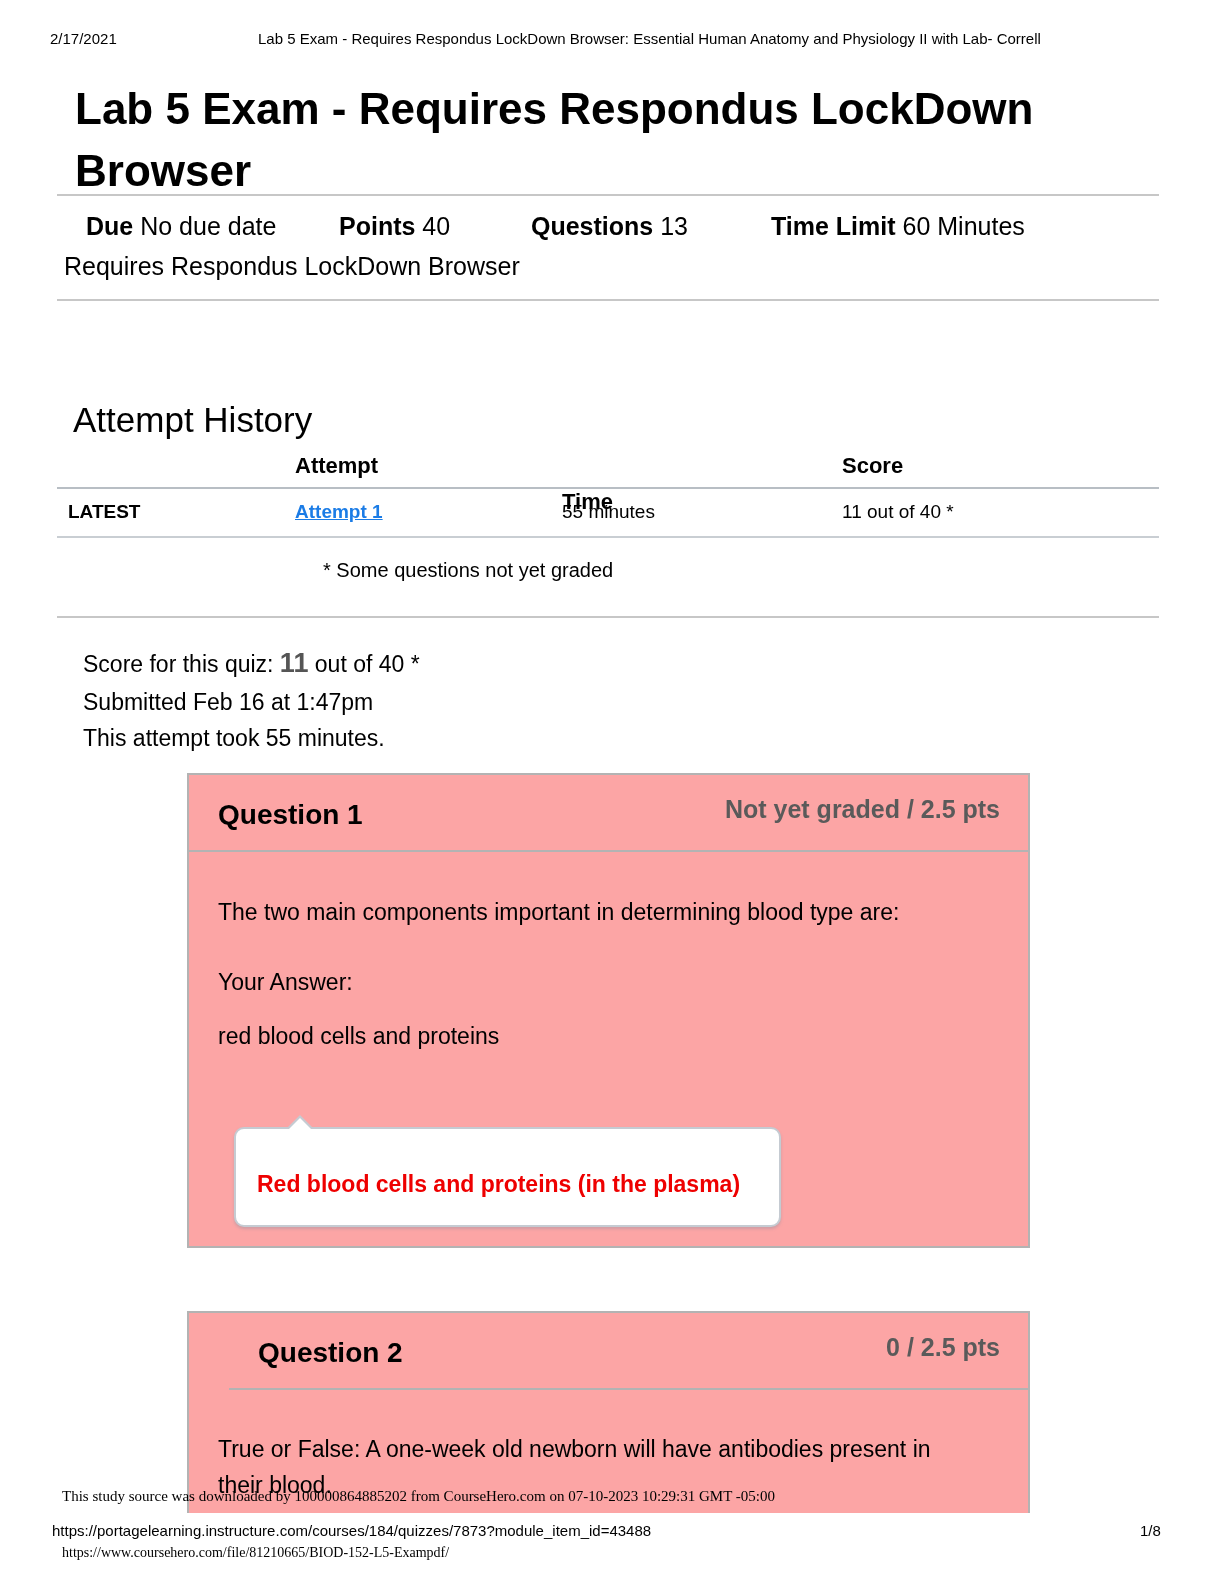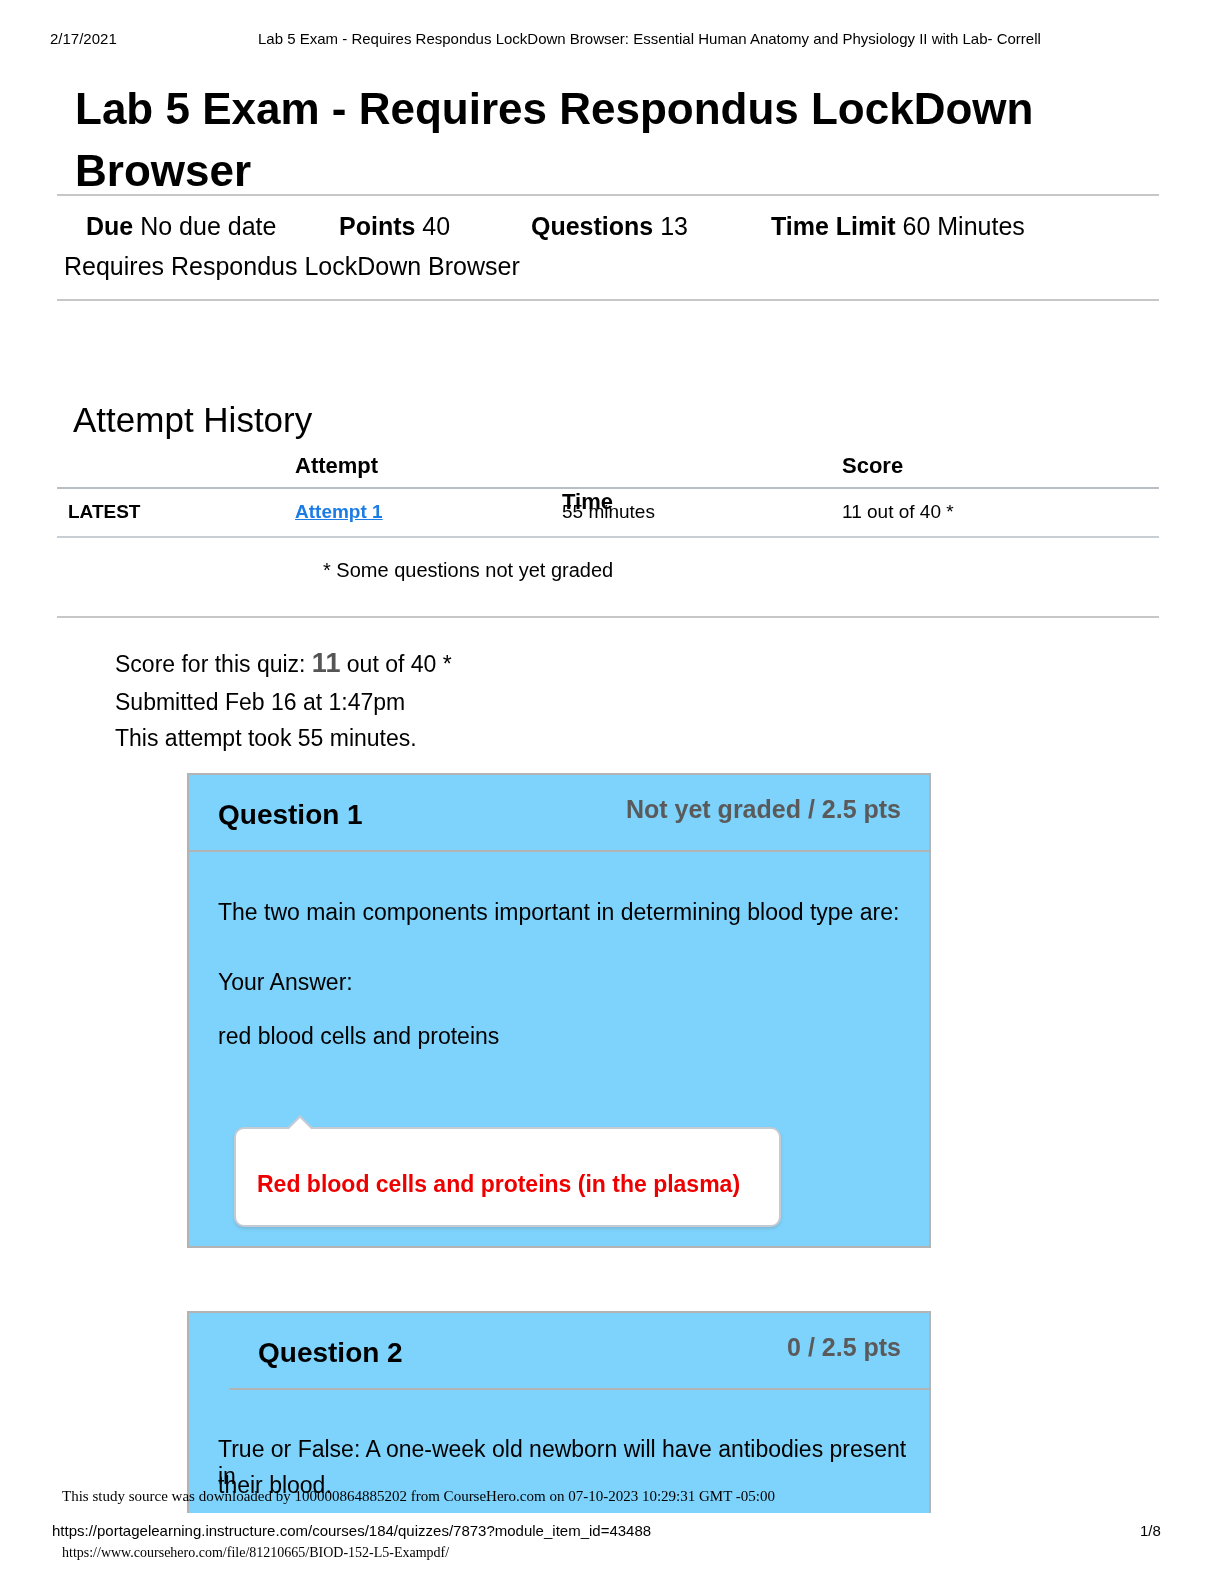--- a/index.html
+++ b/index.html
@@ -12,23 +12,23 @@
     .meta-row .k { font-weight:bold; }
     .meta-item { position:absolute; top:0; white-space:nowrap; }
     .meta-lock { left:64px; top:252px; font-size:25px; }
     .section-h { left:58px; top:385px; font-size:35px; font-weight:normal; margin:15px; }
     .th { top:453px; font-size:22px; font-weight:bold; }
     .tline { position:absolute; height:2px; background:#b8bec4; }
     .td { top:501px; font-size:19px; }
     .td.bold { font-weight:bold; }
     .link { color:#1b7ce6; text-decoration:underline; font-weight:bold; }
     .note { left:323px; top:559px; font-size:20px; }
-    .summary { left:83px; font-size:23px;margin-left:32px; }
+    .summary { left:83px; font-size:23px; }
     .summary .big { font-size:27px; font-weight:bold; color:#555; }
-    .qcard { position:absolute; left:187px; width:744px; border:2px solid #b3b3b3; background:#7dd3fc; box-sizing:border-box; }
+    .qcard { position:absolute; left:187px; width:843px; border:2px solid #b3b3b3; background:#fca5a5; box-sizing:border-box; }
     .qhead { height:75px; border-bottom:2px solid #b3b3b3; position:relative; }
     .qname { position:absolute; left:29px; top:24px; font-size:28px; font-weight:bold; }
     .qpts { position:absolute; right:28px; top:20px; font-size:25px; font-weight:bold; color:#5a5a5a; }
     .qtext { position:absolute; left:29px; font-size:23px; }
     .comment { position:absolute; left:45px; top:352px; width:543px; height:96px; border:2px solid #c5cbd2; border-radius:10px; box-shadow:0 2px 3px rgba(120,140,160,0.35); background:#fff; }
     .comment::before { content:""; position:absolute; left:50px; top:-14px; width:0; height:0; border-left:14px solid transparent; border-right:14px solid transparent; border-bottom:14px solid #c5cbd2; }
     .comment::after { content:""; position:absolute; left:52px; top:-11px; width:0; height:0; border-left:12px solid transparent; border-right:12px solid transparent; border-bottom:12px solid #fff; }
     .comment-text { position:absolute; left:21px; top:42px; font-size:23px; font-weight:bold; color:#ee0000; white-space:nowrap; }
     .watermark { left:62px; top:1488px; font-family:"Liberation Serif", serif; font-size:15px; color:#000; white-space:nowrap; }
     .footer-url { left:52px; top:1522px; font-size:15px; }

